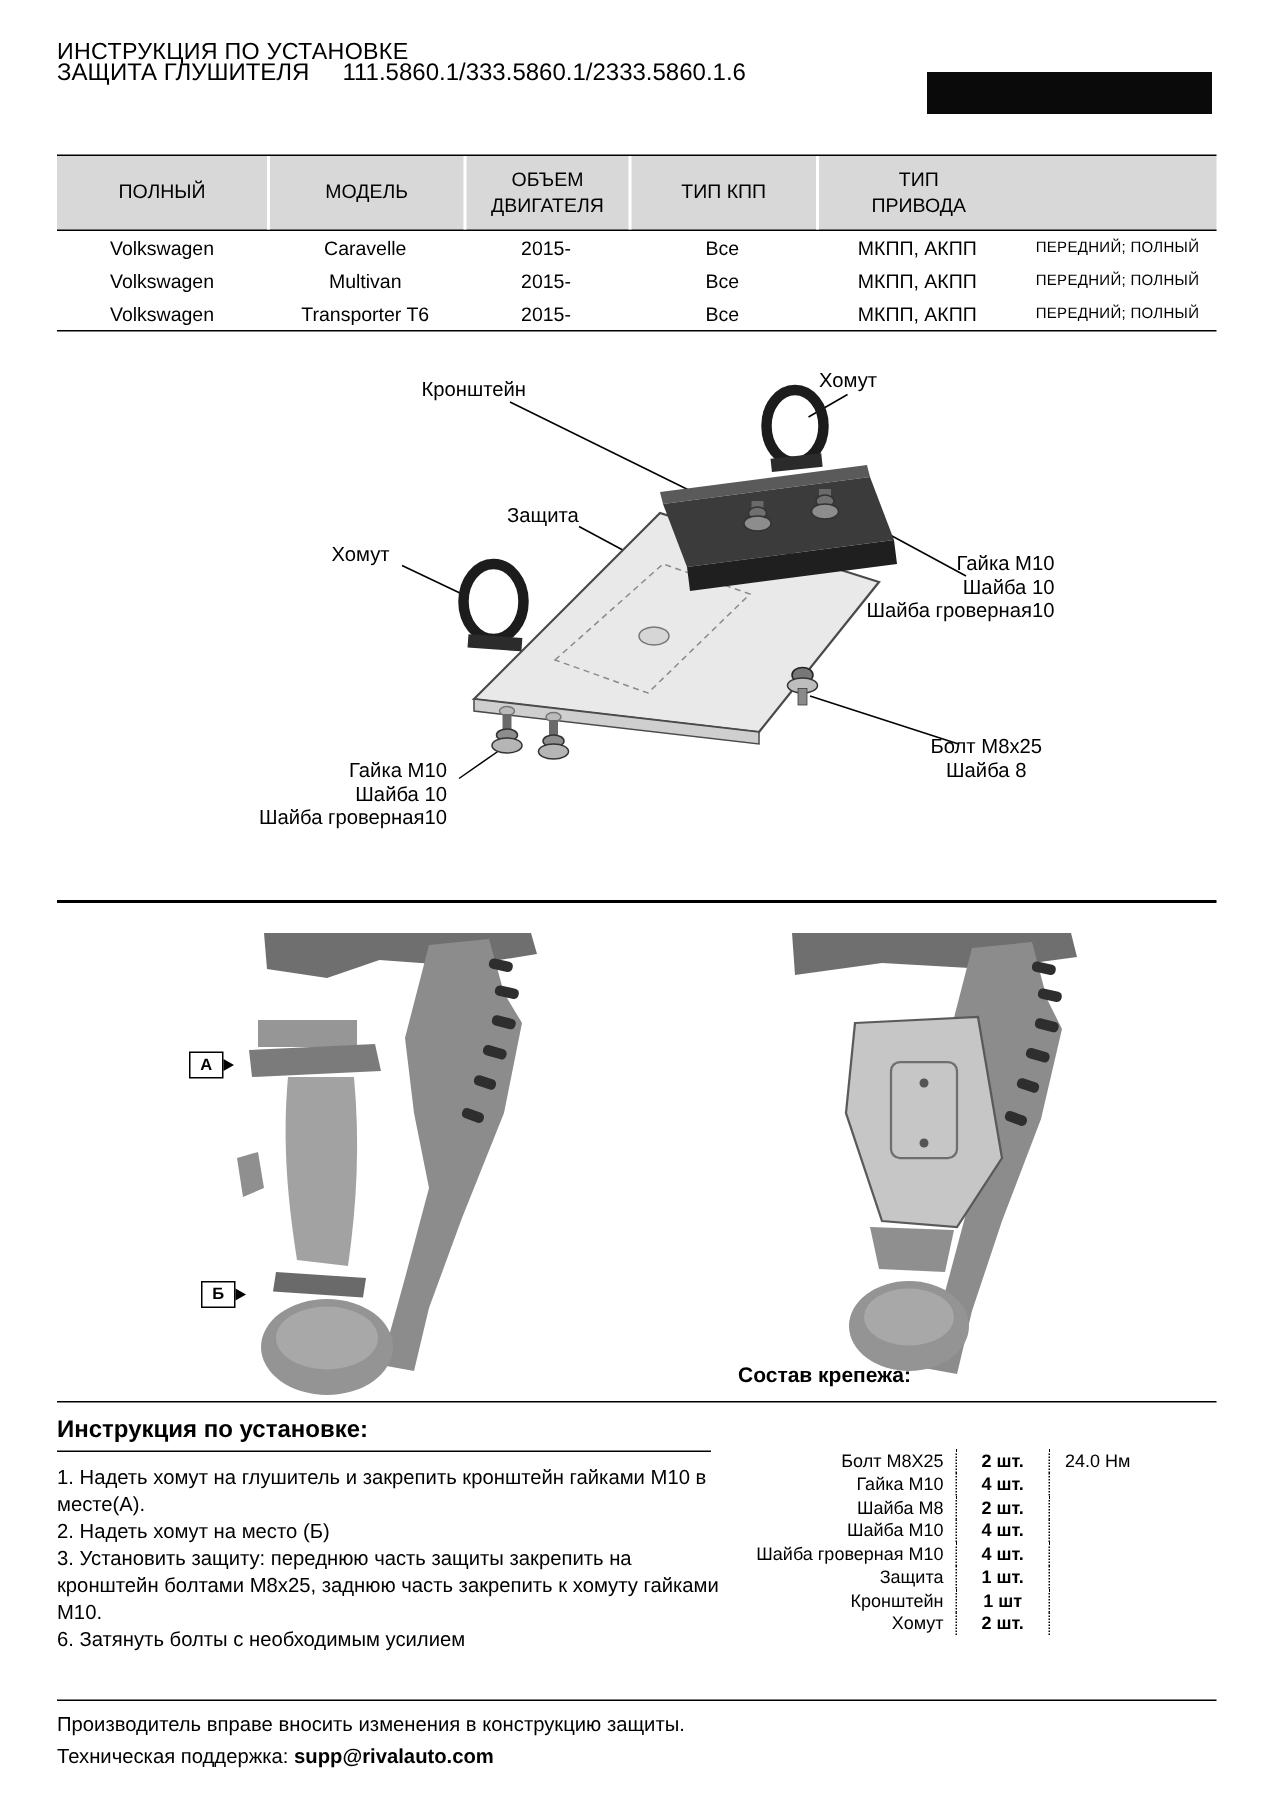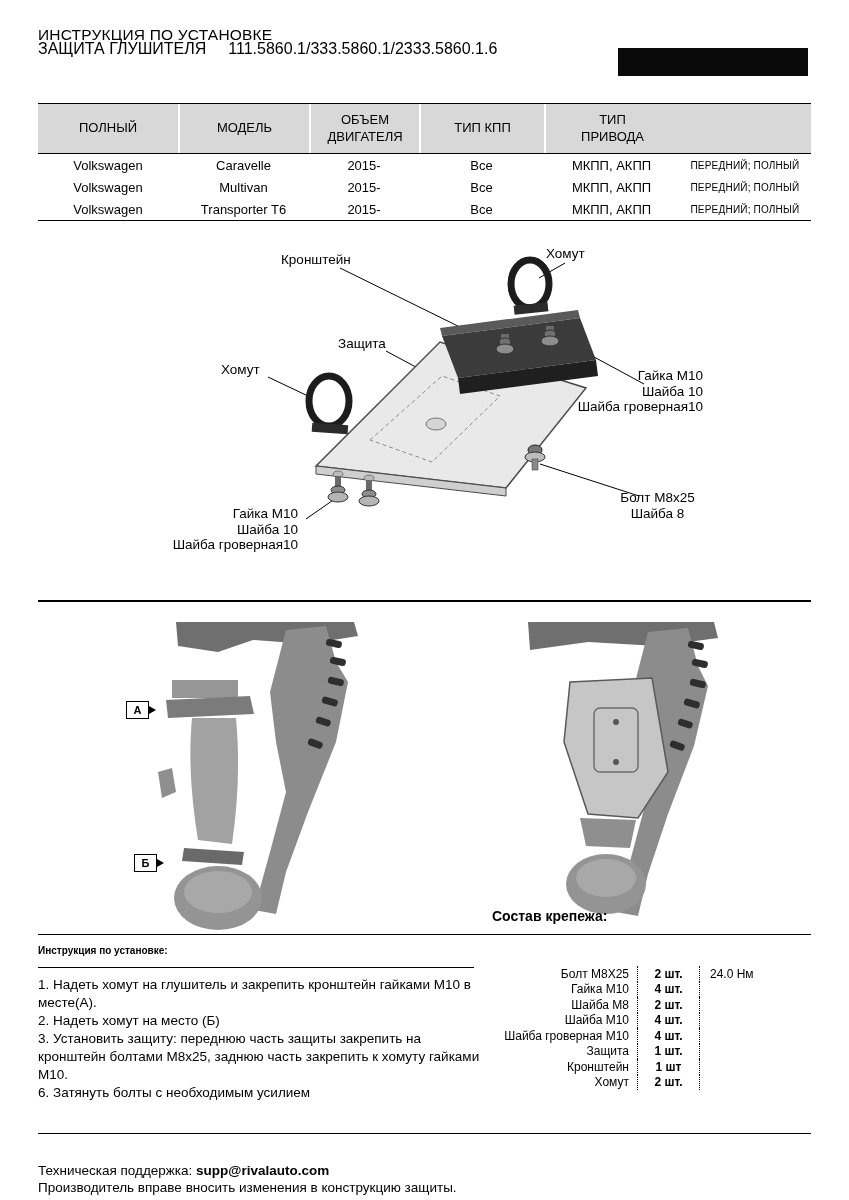--- a/index.html
+++ b/index.html
@@ -37,37 +37,37 @@
   .photo{position:absolute;top:622px;width:204px;height:310px;}
   .photo.left{left:158px;}
   .photo.right{left:518px;}
   .marker{position:absolute;display:flex;align-items:center;}
   .marker-box{width:21px;height:16px;border:1px solid #000;background:#fff;font-size:11px;
               display:flex;align-items:center;justify-content:center;font-weight:bold;}
   .marker-arrow{width:0;height:0;border-top:4px solid transparent;border-bottom:4px solid transparent;border-left:7px solid #000;}
   .marker.a{left:126px;top:701px;}
   .marker.b{left:134px;top:854px;}
   
-  .inst-heading{position:absolute;left:38px;top:945px;font-size:10px;font-weight:bold;}
+  .inst-heading{position:absolute;left:38px;top:945px;font-size:16px;font-weight:bold;}
   .inst-underline{position:absolute;left:38px;top:967px;width:436px;height:1px;background:#000;}
   .inst-steps{position:absolute;left:38px;top:976px;width:448px;font-size:13.5px;line-height:18px;}
   .inst-steps div{margin:0;}
   
   .hw-heading{position:absolute;left:492px;top:908px;font-size:14px;font-weight:bold;}
   .hw-table{position:absolute;left:492px;top:964px;width:318px;}
   .hw-header{display:grid;grid-template-columns:145px 63px 110px;border-top:1px solid #000;border-bottom:1px solid #000;height:21px;}
   .hw-header>div{display:flex;align-items:center;justify-content:center;font-size:13px;}
   .hw-header .sep,.hw-row .sep{border-left:1px dotted #000;border-right:1px dotted #000;}
   .hw-body{padding-top:2px;}
   .hw-row{display:grid;grid-template-columns:145px 63px 110px;height:15.5px;font-size:12px;}
   .hw-name{display:flex;align-items:center;justify-content:flex-end;padding-right:8px;}
   .hw-qty{display:flex;align-items:center;justify-content:center;font-weight:bold;}
   .hw-torque{display:flex;align-items:center;padding-left:10px;}
   
-  .footer-line1{position:absolute;left:38px;top:1142px;font-size:13.5px;margin-top:38px;}
+  .footer-line1{position:absolute;left:38px;top:1142px;font-size:13.5px;}
   .footer-line2{position:absolute;left:38px;top:1163px;font-size:13.5px;}
   .footer-line2 .email{font-weight:bold;}
 </style>
 </head>
 <body>
 
 <div class="page">
 
   <div class="doc-type">ИНСТРУКЦИЯ ПО УСТАНОВКЕ</div>
   <div class="title-row">

